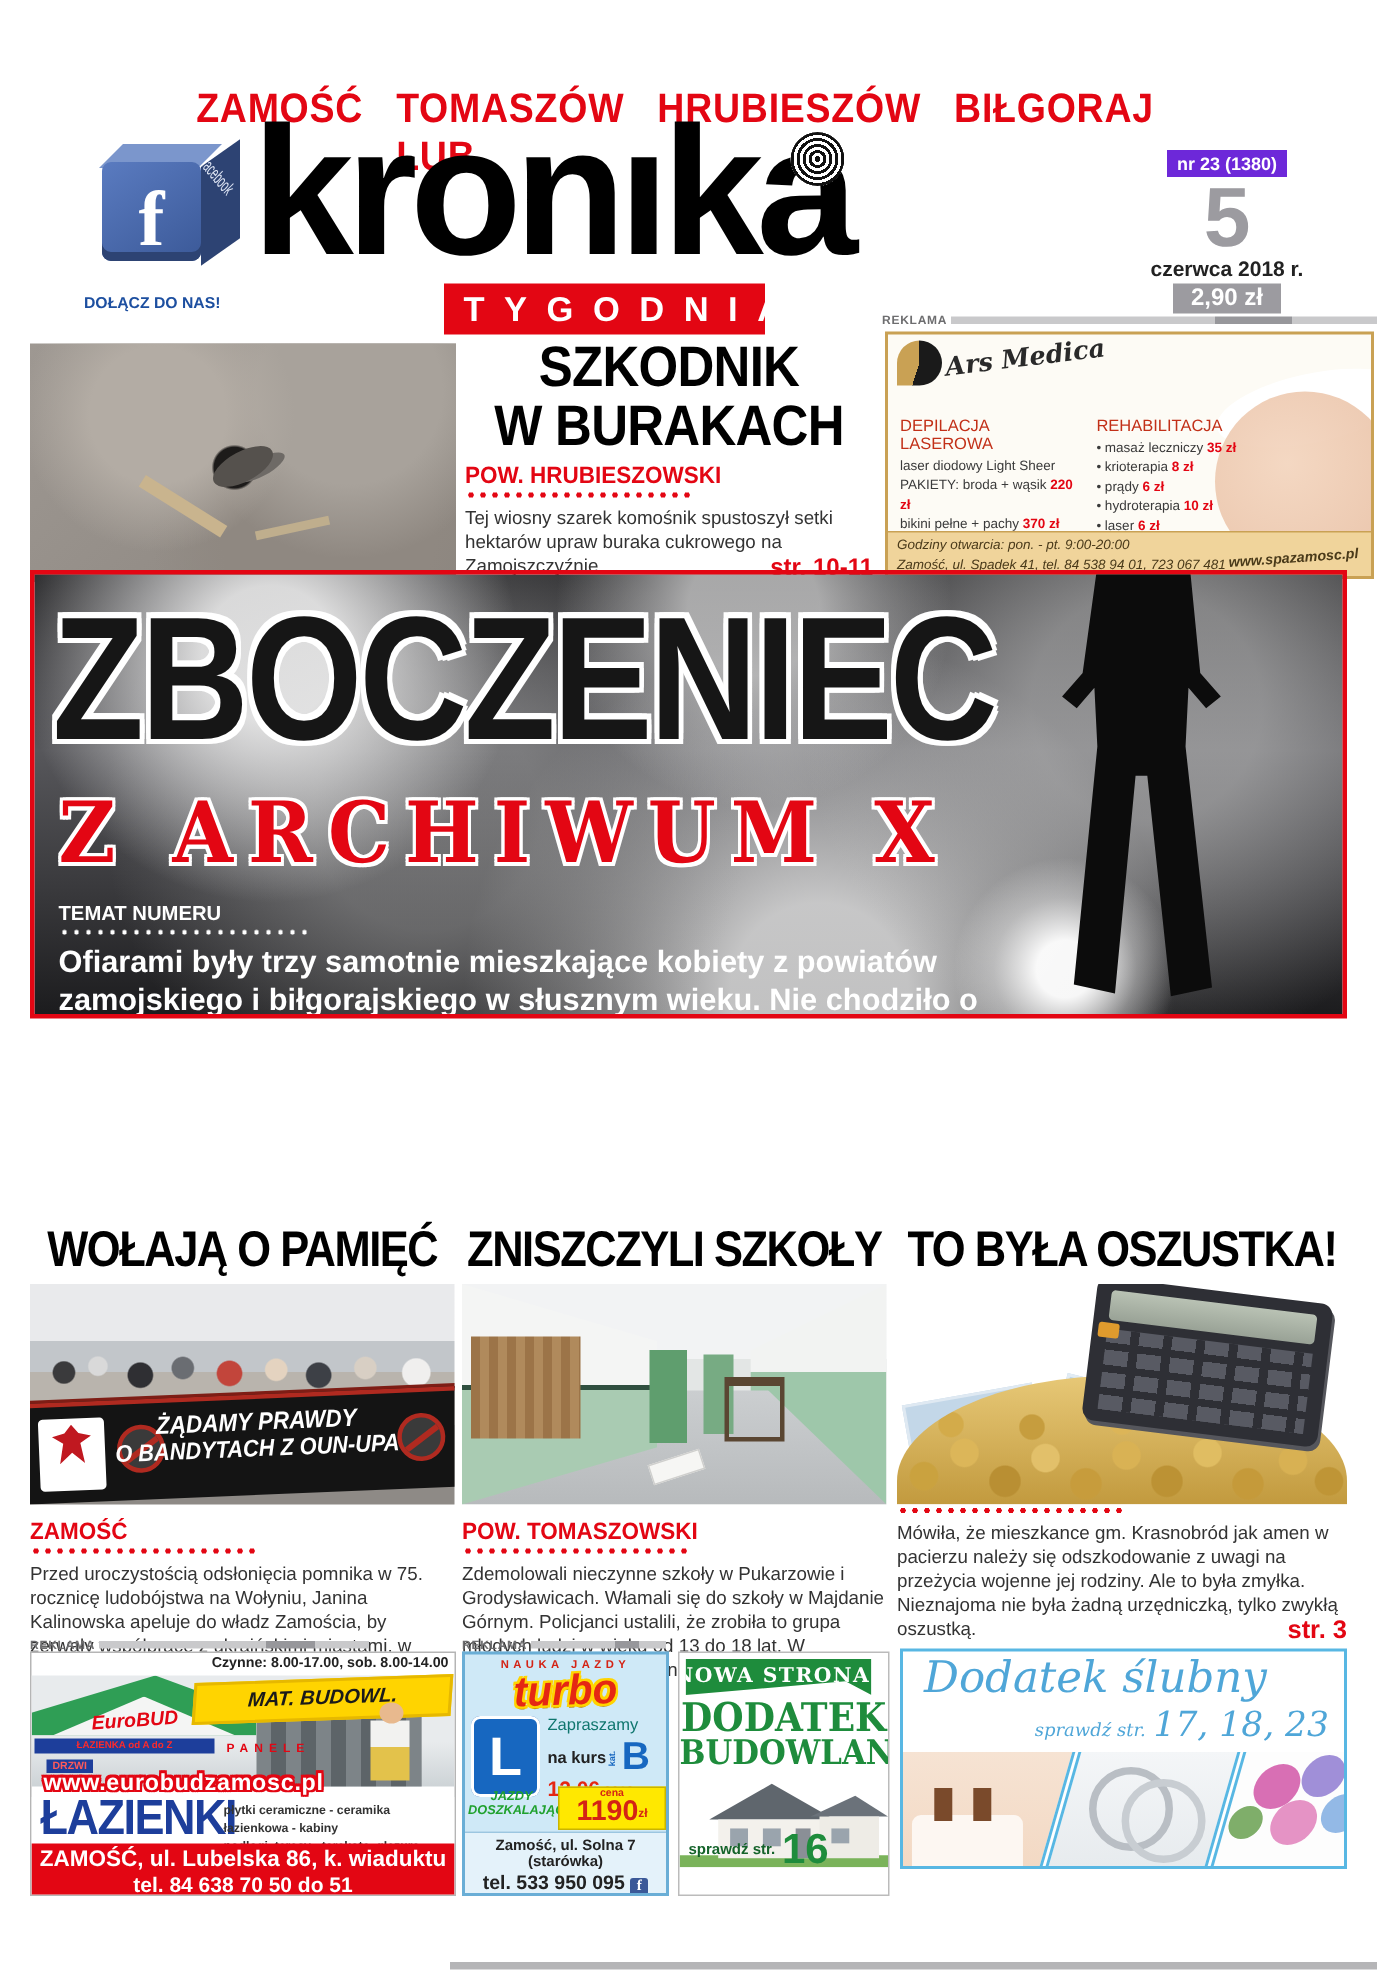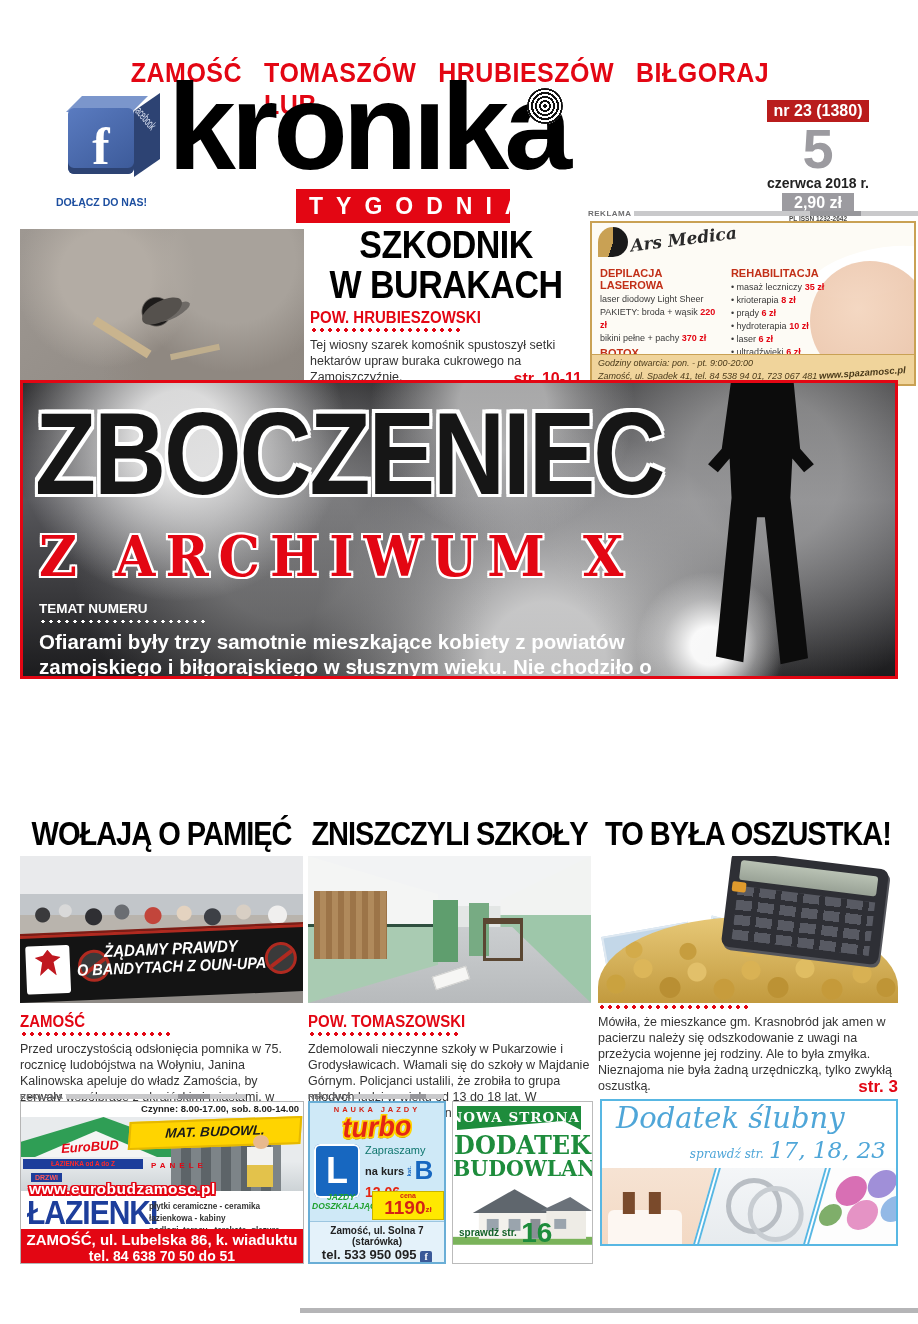--- a/index.html
+++ b/index.html
@@ -19,21 +19,21 @@
   .fb-cube{left:62px;top:92px;width:104px;height:100px}
   .fb-front{position:absolute;left:6px;top:16px;width:66px;height:66px;background:linear-gradient(145deg,#5a7bc0,#3b5998);
         border-radius:6px;color:#fff;font-weight:700;font-size:52px;text-align:center;line-height:78px;
         font-family:"Liberation Serif",serif;box-shadow:inset 0 -6px 0 #2d4373}
   .fb-top{position:absolute;left:12px;top:4px;width:66px;height:16px;background:#7b96cc;transform:skewX(-45deg)}
   .fb-side{position:absolute;left:72px;top:10px;width:26px;height:66px;background:#2d4373;transform:skewY(-35deg);
         color:#dfe6f5;font-style:italic;font-size:9px;overflow:hidden}
   .fb-side span{display:block;transform:rotate(62deg) translate(2px,6px);white-space:nowrap}
   .fb-join{left:56px;top:196px;width:112px;color:#1d4fa0;font-weight:700;font-size:10.5px}
   .issue{left:760px;top:100px;width:116px;text-align:center}
-  .issue-no{display:inline-block;background:#b91c1c;color:#fff;font-weight:700;font-size:16px;padding:2px 7px}
+  .issue-no{display:inline-block;background:#6d28d9;color:#fff;font-weight:700;font-size:12px;padding:2px 7px}
   .issue-day{color:#9c9ba0;font-weight:700;font-size:56px;line-height:.95}
   .issue-date{font-weight:700;font-size:14px;color:#222}
   .issue-price{display:inline-block;background:#9c9ba0;color:#fff;font-weight:700;font-size:16px;padding:1px 12px;margin-top:2px}
   .issue-small{font-size:6.5px;color:#4a4a4a;font-weight:700;line-height:1.25;margin-top:2px}
   .reklama-lbl{font-size:8px;font-weight:700;color:#6e6e70;letter-spacing:.5px}
   .rek-line{height:5px;background:linear-gradient(90deg,#c9c9cb 0 62%,#97979b 62% 80%,#c9c9cb 80%)}
 
   
   .beetle{left:20px;top:229px;width:284px;height:159px;background:
      radial-gradient(circle at 48% 52%,#1d1b1a 0 8%,rgba(0,0,0,0) 9%),
@@ -58,21 +58,21 @@
   .ars-face{position:absolute;right:-16px;top:38px;width:120px;height:120px;border-radius:50%;
      background:radial-gradient(circle at 40% 40%,#f3d4bd,#e7bda1);opacity:.9}
   .ars-towel{position:absolute;right:-26px;top:26px;width:130px;height:46px;border-radius:50%;background:#fff;transform:rotate(-12deg)}
   .ars-s{position:absolute;left:6px;top:4px;width:30px;height:30px;border-radius:50% 50% 50% 0;
      background:conic-gradient(#1a1a1a 0 55%,#c9a154 55% 100%)}
   .ars-brand{position:absolute;left:38px;top:6px;font-family:"DejaVu Serif",serif;font-style:italic;font-weight:700;
      font-size:17px;color:#2a2a2a;transform:rotate(-7deg)}
   .ars-top{position:absolute;left:108px;top:8px;width:214px;font-weight:700;font-size:8.8px;color:#c23018;line-height:1.5}
   .ars-top .p{color:#3a3a3a}
   .ars-cols{position:absolute;left:8px;top:44px;width:250px;display:flex;gap:8px}
-  .ars-h{color:#c23018;font-weight:700;font-size:11px;margin:0 0 2px}
+  .ars-h{color:#c23018;font-weight:400;font-size:11px;margin:11px 0 2px}
   .ars ul{list-style:none;margin:0;padding:0;line-height:1.45;color:#3a3a3a}
   .ars .pr{color:#e30613;font-weight:700}
   .ars-bar{position:absolute;left:0;right:0;bottom:0;height:30px;background:#f0d49b;border-top:1px solid #c9a154;
      font-style:italic;color:#4a3a1a;font-size:9px;padding:2px 6px;box-sizing:border-box;line-height:1.4}
   .ars-web{position:absolute;right:8px;bottom:6px;font-weight:700;font-style:italic;color:#4a3a1a;font-size:9.5px;transform:rotate(-4deg)}
 
   
   .feature{left:20px;top:380px;width:878px;height:299px;border:3px solid #e30613;box-sizing:border-box;overflow:hidden;
      background:
       radial-gradient(circle at 18% 18%,rgba(245,245,245,.85) 0 6%,rgba(0,0,0,0) 22%),

